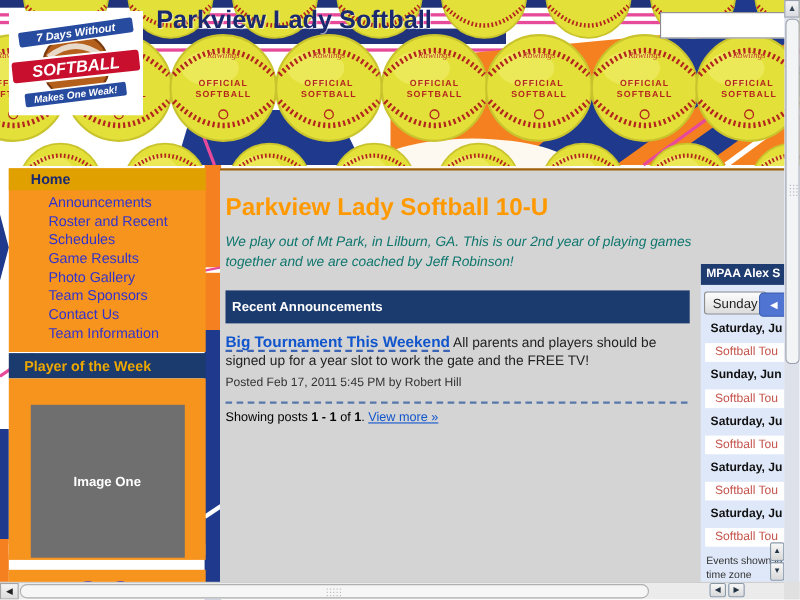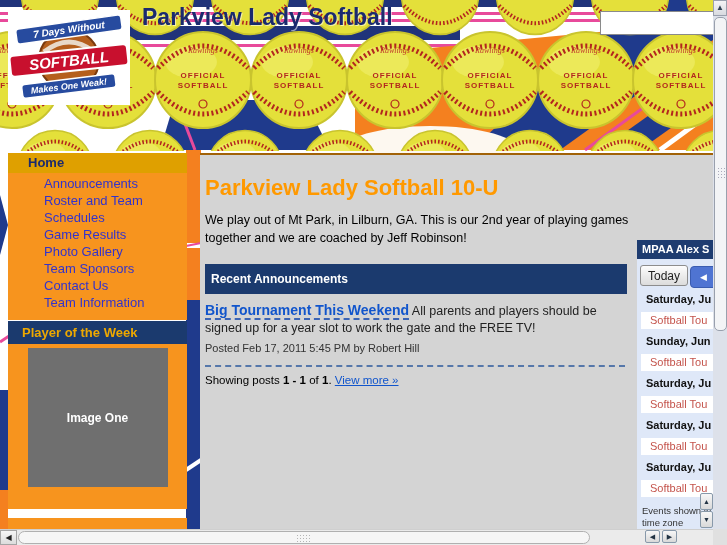--- a/index.html
+++ b/index.html
@@ -13,31 +13,31 @@
   .search{position:absolute;left:600px;top:11px;width:106px;height:20px;z-index:2;
     border:1px solid #8a8a8a;background:#fff;font-size:12px;padding:1px 4px;}
   
   .sidebar{position:absolute;left:8px;top:153px;width:179px;z-index:1;}
   .nav{background:#f7941e;padding-bottom:8px;}
   .nav-item{display:block;font-size:13px;color:#3333cc;padding:1px 0 2px 36px;line-height:14px;
     text-decoration:none;cursor:pointer;}
   .nav-item.active{background:#dfa000;color:#1b2a6e;font-weight:bold;padding:3px 0 3px 20px;margin-bottom:3px;}
   .pow-bar{background:#1b3a6e;color:#eda800;font-weight:bold;font-size:13px;padding:4px 0 4px 14px;margin-top:1px;}
   .pow-body{background:#f7941e;height:165px;}
-  .img-ph{width:140px;height:139px;background:#6f6f6f;margin:0 auto;position:relative;top:4px;
+  .img-ph{width:140px;height:139px;background:#6f6f6f;margin:0 auto;position:relative;top:24px;
     color:#fff;font-size:12px;font-weight:bold;display:flex;align-items:center;justify-content:center;}
   .bg-gap{height:9px;}
   .num-block{background:#f7941e;height:26px;overflow:hidden;text-align:center;}
   .num-block span{display:inline-block;font-size:44px;font-weight:bold;color:#1a12e8;
     letter-spacing:5px;margin-top:3px;line-height:48px;}
   
   .panel{position:absolute;left:200px;top:153px;width:513px;height:376px;background:#d4d4d4;
     z-index:1;overflow:hidden;border-top:2px solid #a16207;}
   .panel h2{margin:20px 0 0 5px;font-size:22px;color:#ff9900;font-weight:bold;}
-  .intro{margin:11px 0 0 5px;width:424px;font-size:12.5px;color:#000000;line-height:1.4;}
+  .intro{margin:11px 0 0 5px;width:424px;font-size:12.5px;color:#0f766e;line-height:1.4;font-style:italic;}
   .ra-bar{margin:17px 0 0 5px;width:410px;background:#1b3a6e;color:#fff;font-weight:bold;
     font-size:12px;padding:8px 6px;}
   .post{margin:7px 0 0 5px;width:418px;font-size:12.5px;color:#222;line-height:1.35;}
   .post-title{font-weight:bold;font-size:14px;color:#1155cc;border-bottom:2px dashed #3b64b5;
     cursor:pointer;}
   .posted{margin-top:4px;font-size:11px;color:#333;}
   .dash-divider{margin:9px 0 0 5px;width:420px;border:0;border-top:2px dashed #5577aa;}
   .showing{margin:7px 0 0 5px;font-size:11.5px;color:#000;}
   .showing b{font-weight:bold;}
   .view-more{color:#1155cc;text-decoration:underline;cursor:pointer;}
@@ -231,21 +231,21 @@
   </svg>
 </div>
 <div class="site-title">Parkview Lady Softball</div>
 <input class="search" type="text" value="" style="">
 
 <div class="sidebar">
   <nav class="nav">
 
   <a class="nav-item active">Home</a>
       <a class="nav-item">Announcements</a>
-      <a class="nav-item">Roster and Team</a>
+      <a class="nav-item">Roster and Recent</a>
       <a class="nav-item">Schedules</a>
       <a class="nav-item">Game Results</a>
       <a class="nav-item">Photo Gallery</a>
       <a class="nav-item">Team Sponsors</a>
       <a class="nav-item">Contact Us</a>
       <a class="nav-item">Team Information</a>
     </nav>
   <div class="pow-bar">Player of the Week</div>
   <div class="pow-body">
     <div class="img-ph">Image One</div>
@@ -265,21 +265,21 @@
     <span>All parents and players should be signed up for a year slot to work the gate and the FREE TV!</span>
     <div class="posted">Posted Feb 17, 2011 5:45 PM by Robert Hill</div>
   </div>
   <hr class="dash-divider">
   <div class="showing">
     <span>Showing posts </span><b>1 - 1</b><span> of </span><b>1</b><span>. </span><a class="view-more">View more »</a>
   </div>
 
   <div class="widget">
     <div class="wtitle">MPAA Alex S</div>
-    <button class="wtoday">Today</button>
+    <button class="wtoday">Sunday</button>
     <div class="wprev">
       <span>◀</span>
     </div>
     <div class="crows">
 
     <div class="crow date">Saturday, Ju</div>
         <div class="crow event">Softball Tou</div>
         <div class="crow date">Sunday, Jun</div>
         <div class="crow event">Softball Tou</div>
         <div class="crow date">Saturday, Ju</div>

